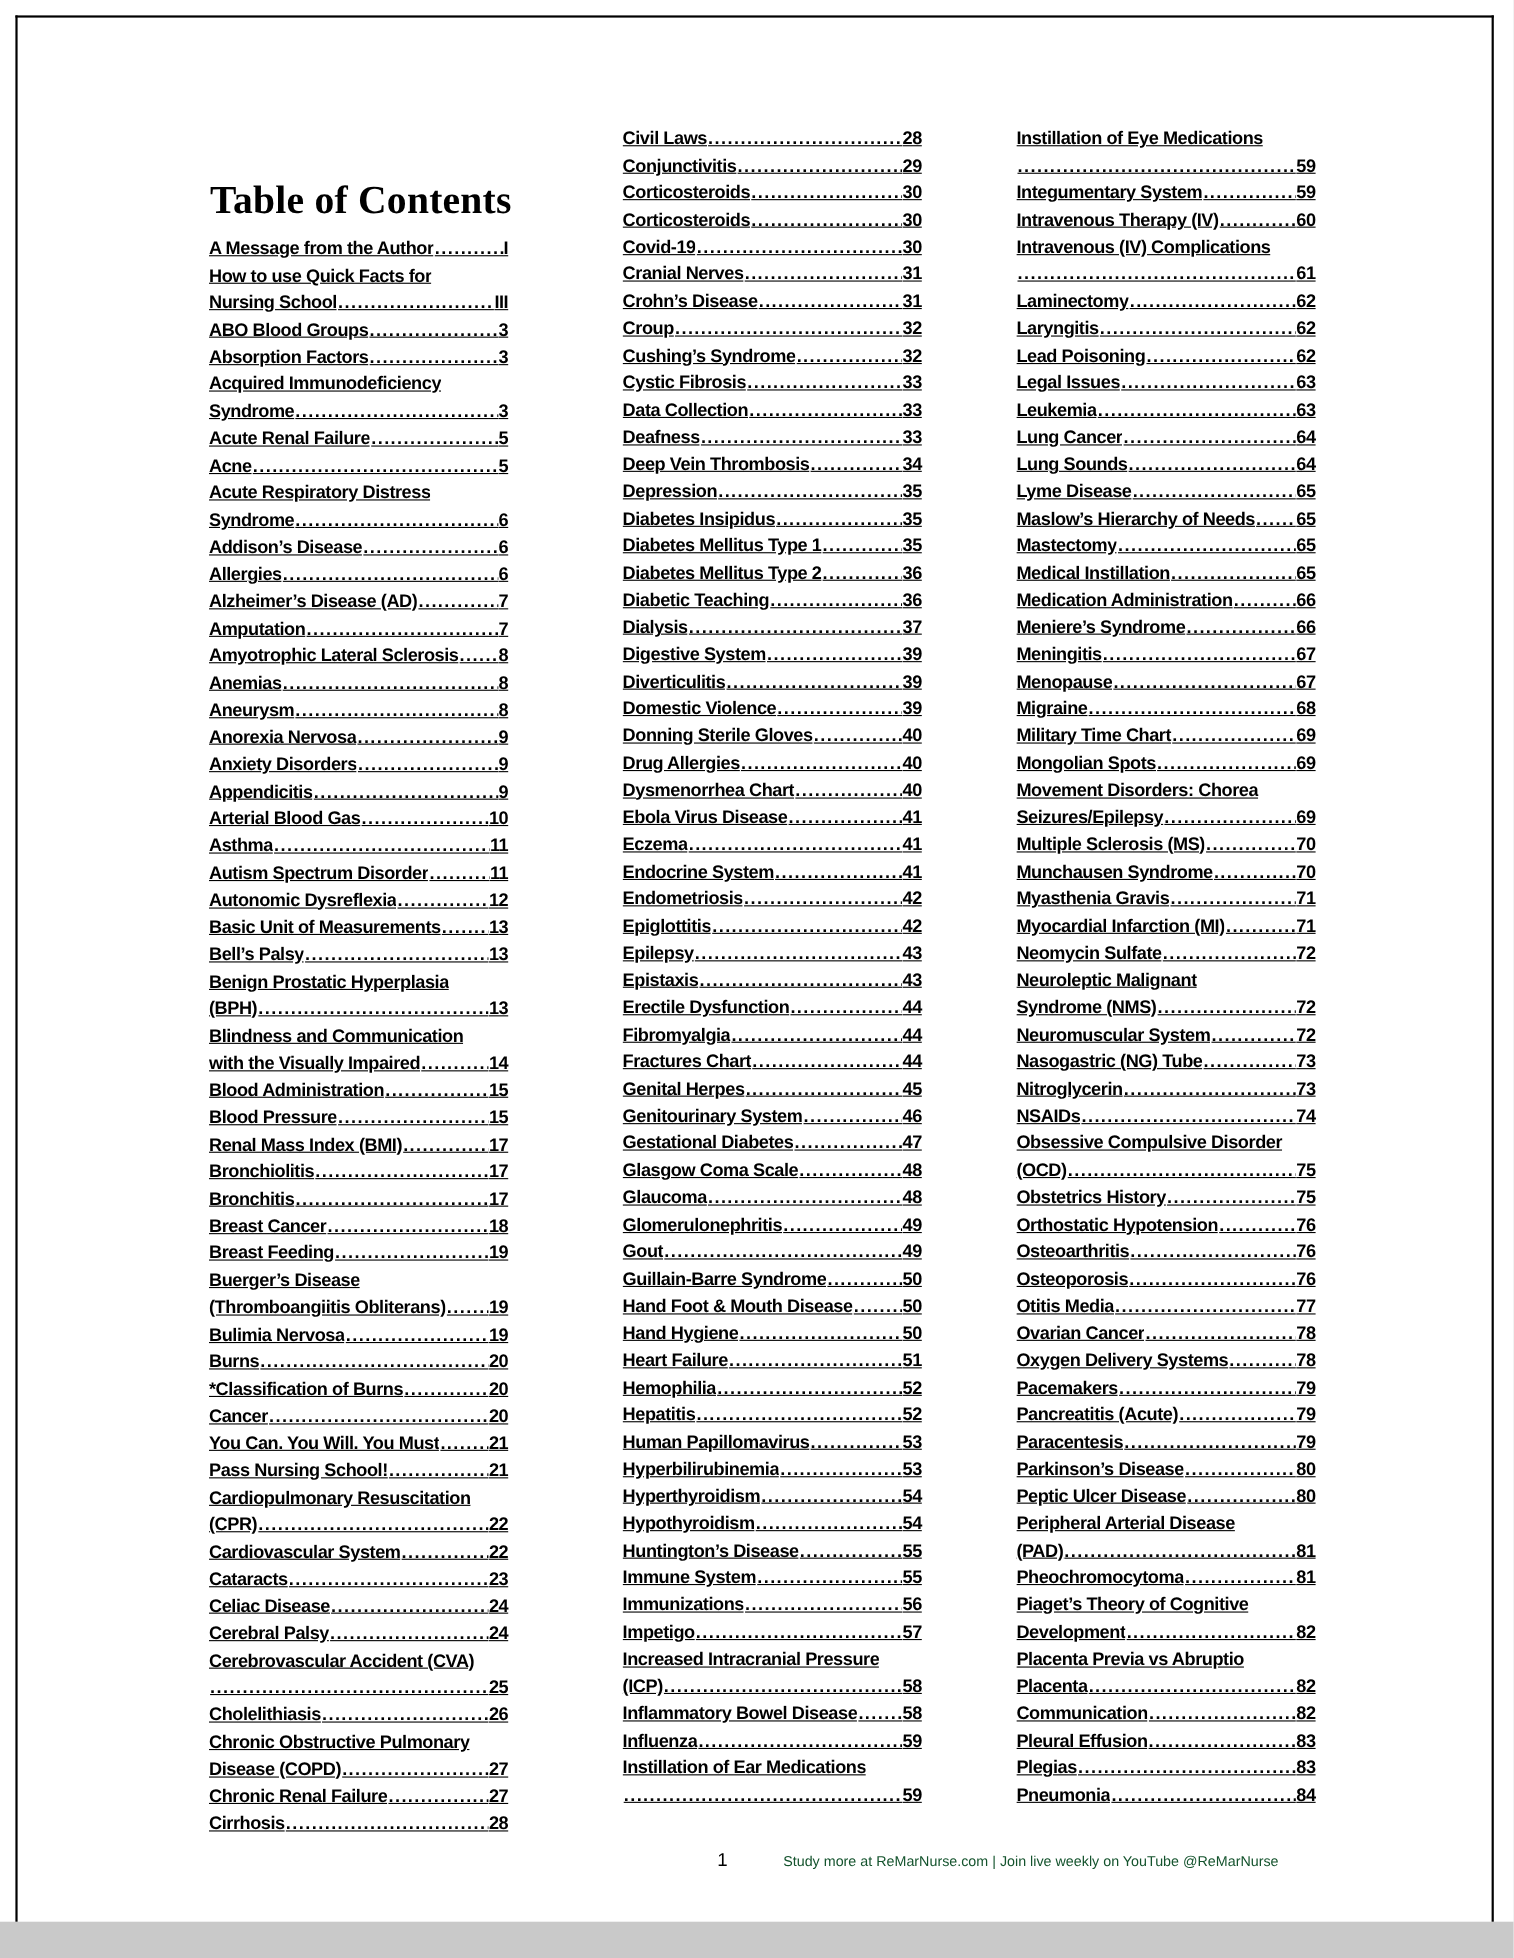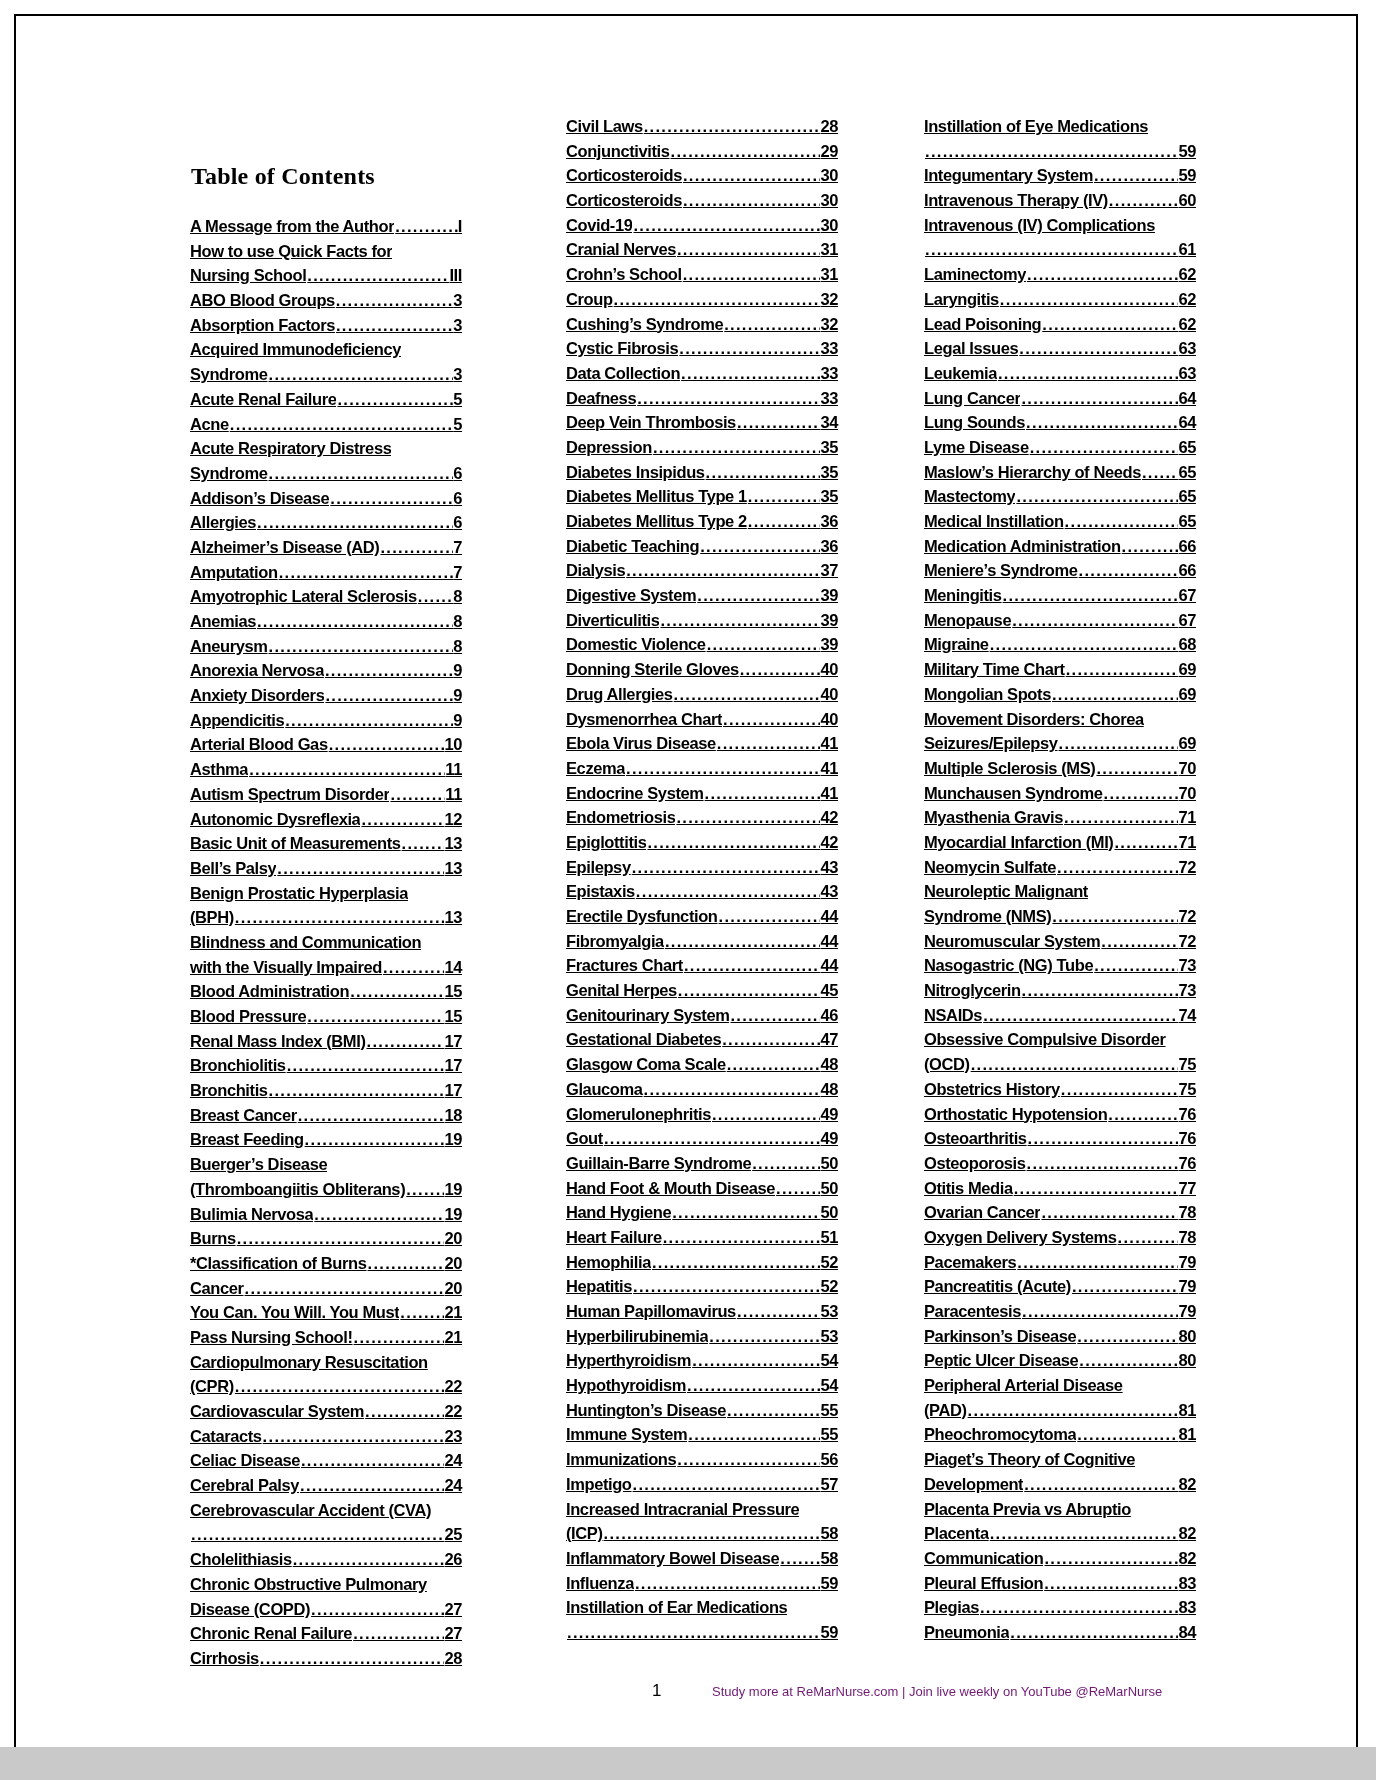--- a/index.html
+++ b/index.html
@@ -20,21 +20,21 @@
     position:absolute; left:14px; top:14px;
     width:1344px; height:1733px;
     border-top:2px solid #000;
     border-left:2px solid #000;
     border-right:2px solid #000;
     box-sizing:border-box;
   }
   .title {
     position:absolute; left:191px; top:164px;
     font-family:"Liberation Serif", serif;
-    font-weight:bold; font-size:24px; line-height:1;
+    font-weight:bold; font-size:36px; line-height:1;
     letter-spacing:0.2px;
     white-space:nowrap;
   }
   .col {
     position:absolute; width:272px;text-decoration:underline;
   }
   .col-1 { left:190px; top:214px; }
   .col-2 { left:566px; top:114px; }
   .col-3 { left:924px; top:114px; }
   .row {
@@ -54,21 +54,21 @@
     padding-left:1px; padding-right:3px;
   }
   .num { flex:0 0 auto; text-align:right; }
   .pagenum {
     position:absolute; left:652px; top:1681px;
     font-size:17px; line-height:1.2; font-weight:normal;
   }
   .footnote {
     position:absolute; left:712px; top:1684px;
     font-size:13px; line-height:1.2; font-weight:normal;
-    color:#701a75;
+    color:#14532d;
     white-space:nowrap;
   }
 </style>
 </head>
 <body>
 
 <div class="page">
   <div class="frame"></div>
 
   <div class="title">Table of Contents</div>
@@ -377,21 +377,21 @@
         <span class="t">Covid-19</span>
         <span class="dots">........................................................................................................................</span>
         <span class="num">30</span>
       </div>
       <div class="row">
         <span class="t">Cranial Nerves</span>
         <span class="dots">........................................................................................................................</span>
         <span class="num">31</span>
       </div>
       <div class="row">
-        <span class="t">Crohn’s School</span>
+        <span class="t">Crohn’s Disease</span>
         <span class="dots">........................................................................................................................</span>
         <span class="num">31</span>
       </div>
       <div class="row">
         <span class="t">Croup</span>
         <span class="dots">........................................................................................................................</span>
         <span class="num">32</span>
       </div>
       <div class="row">
         <span class="t">Cushing’s Syndrome</span>

